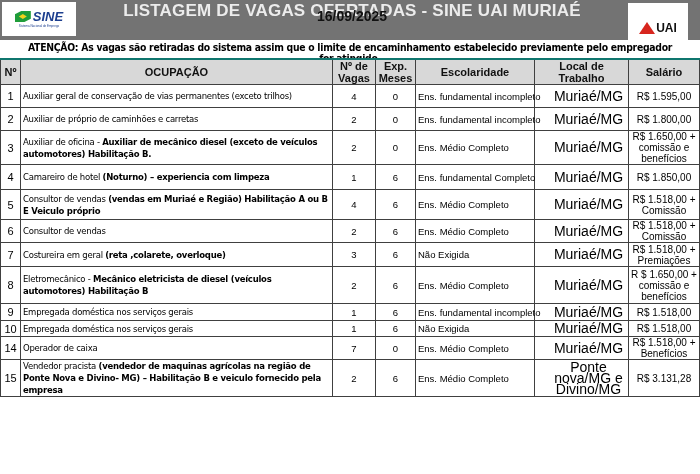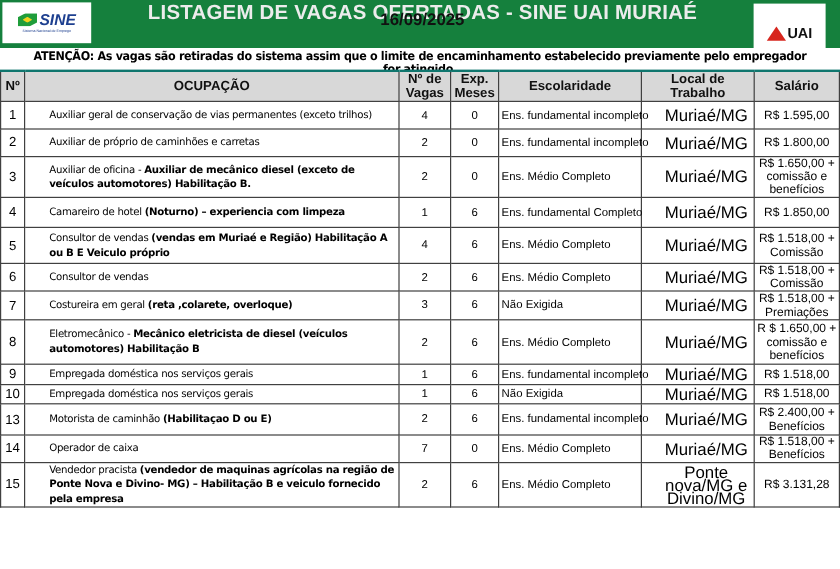--- a/index.html
+++ b/index.html
@@ -1,21 +1,21 @@
 <!DOCTYPE html>
 <html><head>
 <meta charset="utf-8">
 <style>
   * { box-sizing: border-box; margin: 0; padding: 0; }
   html, body { width: 700px; height: 474px; background: #ffffff; overflow: hidden; }
   body { font-family: "Liberation Sans", sans-serif; color: #000; position: relative; }
 
   .banner {
     position: absolute; left: 0; top: 0; width: 700px; height: 40px;
-    background: #15803d;
+    background: #737373;
   }
   .logo-box {
     position: absolute; top: 2px; height: 34px; background: #ffffff;
     display: flex; align-items: center; justify-content: center;
   }
   .logo-sine { left: 2px; width: 74px; }
   .logo-uai { left: 628px; width: 60px; top: 3px; height: 50px; }
   .sine-mark { display: flex; align-items: center; gap: 2px; }
   .sine-flag { width: 16px; height: 11px; position: relative; }
   .sine-flag .g { position: absolute; left: 0; top: 0; width: 16px; height: 11px; background: #1f9d3a; clip-path: polygon(0 30%, 40% 0, 100% 0, 100% 70%, 60% 100%, 0 100%); }
@@ -46,21 +46,21 @@
   }
   table.jobs td, table.jobs th {
     border: 1px solid #404040; vertical-align: middle;
   }
   table.jobs thead th {
     background: #d8d8d8; font-weight: bold; font-size: 11px; text-align: center;
     line-height: 12px; height: 24px; color: #111; border-top: 2px solid #0f766e;
   }
   td.num { text-align: center; font-size: 11px; }
   td.occ {
-    font-family: "DejaVu Sans", sans-serif; font-size: 8.5px; padding-left: 20px;
+    font-family: "DejaVu Sans", sans-serif; font-size: 8.5px; padding-left: 2px;
     line-height: 12px; letter-spacing: -0.25px;
   }
   td.occ b { font-weight: bold; }
   td.occ .occ-inner { display: block; }
   td.ctr { text-align: center; font-size: 9.5px; }
   td.esc { font-size: 9.5px; padding-left: 2px; white-space: nowrap; }
   td.loc { text-align: center; font-size: 14px; line-height: 11px; padding-left: 14px; }
   td.sal { text-align: center; font-size: 10px; line-height: 11px; }
 </style>
 </head>
@@ -216,31 +216,20 @@
     <td class="num">10</td>
     <td class="occ">
           <span class="occ-inner"><span>Empregada doméstica nos serviços gerais</span><b></b></span>
         </td>
     <td class="ctr">1</td>
     <td class="ctr">6</td>
     <td class="esc">Não Exigida</td>
     <td class="loc">Muriaé/MG</td>
     <td class="sal">R$ 1.518,00</td>
   </tr>
-      <tr style="height: 26px;">
-    <td class="num">13</td>
-    <td class="occ">
-          <span class="occ-inner"><span>Motorista de caminhão  </span><b>(Habilitaçao D ou E)</b></span>
-        </td>
-    <td class="ctr">2</td>
-    <td class="ctr">6</td>
-    <td class="esc">Ens. fundamental incompleto</td>
-    <td class="loc">Muriaé/MG</td>
-    <td class="sal">R$ 2.400,00 + Benefícios</td>
-  </tr>
       <tr style="height: 23px;">
     <td class="num">14</td>
     <td class="occ">
           <span class="occ-inner"><span>Operador de caixa</span><b></b></span>
         </td>
     <td class="ctr">7</td>
     <td class="ctr">0</td>
     <td class="esc">Ens. Médio Completo</td>
     <td class="loc">Muriaé/MG</td>
     <td class="sal">R$ 1.518,00 + Benefícios</td>

